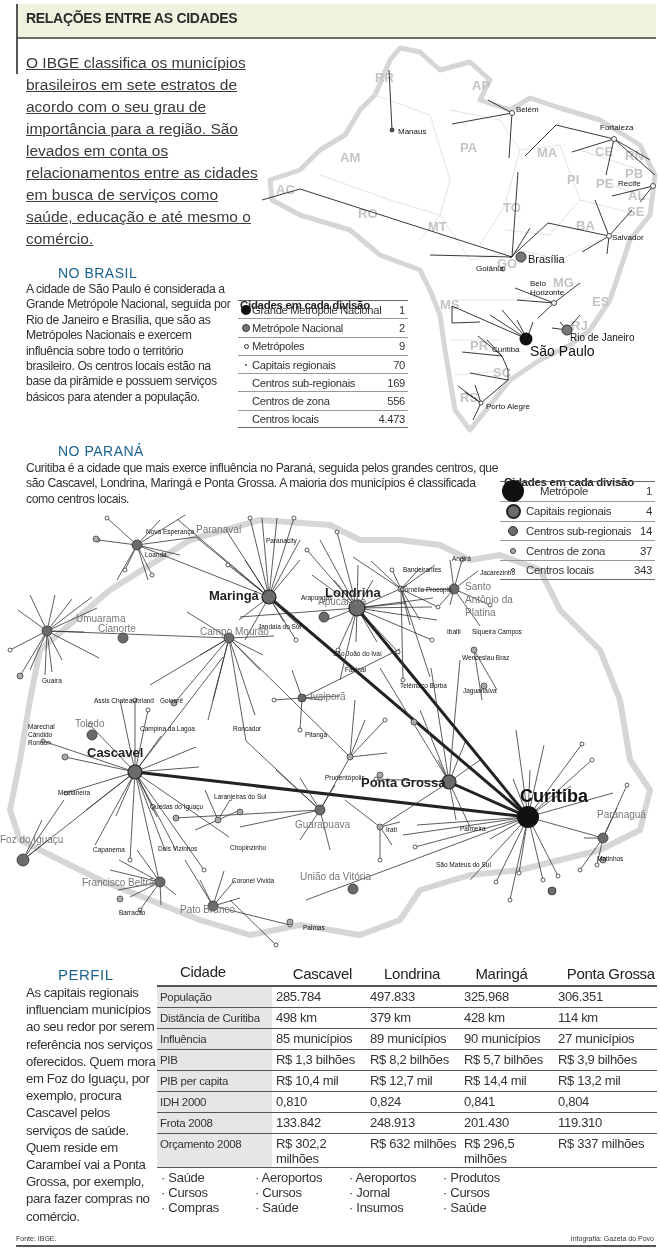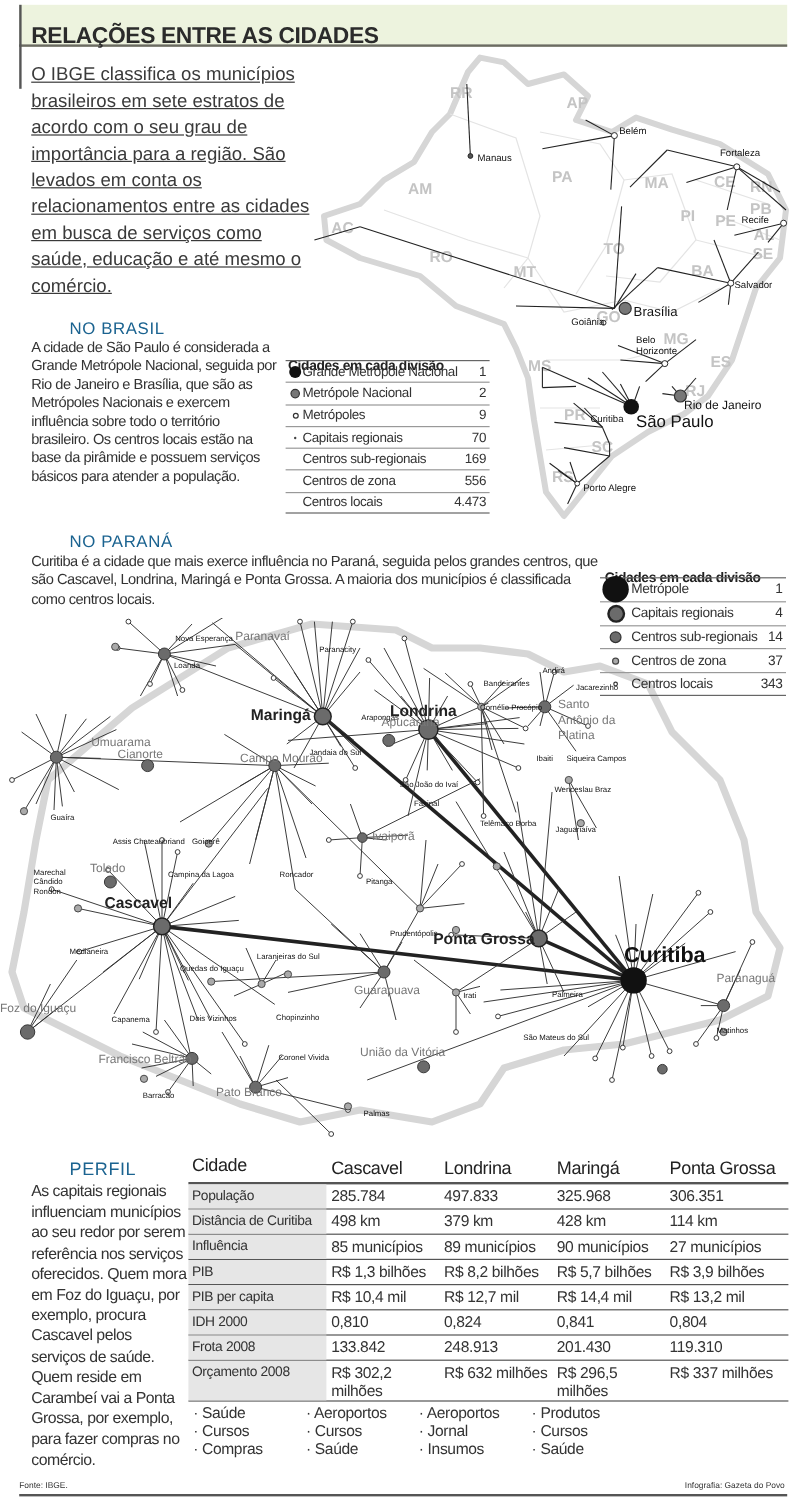--- a/index.html
+++ b/index.html
@@ -1,47 +1,47 @@
 <!DOCTYPE html>
 <html><head>
 <meta charset="utf-8">
 <style>
   * { box-sizing: border-box; margin: 0; padding: 0; }
   body { width: 660px; height: 1255px; background: #fff; position: relative; overflow: hidden;
          font-family: "Liberation Sans", "DejaVu Sans", sans-serif; color: #333; }
   .title-bar { position: absolute; left: 16px; top: 4px; width: 640px; height: 35px;
                background: #edf3de; border-bottom: 2px solid #6b6b62; }
   .title-bar .accent { position: absolute; left: 0; top: 0; width: 2px; height: 70px; background: #555; }
-  .title { position: absolute; left: 26px; top: 20px; font-size: 19px; font-weight: bold; color: #2b2b2b; letter-spacing: -0.3px; }
+  .title { position: absolute; left: 26px; top: 10px; font-size: 14px; font-weight: bold; color: #2b2b2b; letter-spacing: -0.3px; }
   .intro { position: absolute; left: 26px; top: 52px; width: 240px; font-size: 15.5px; line-height: 22px; color: #3a3a3a; text-decoration: underline; }
   .section-h { position: absolute; font-weight: normal; color: #1b6390; font-size: 14px; letter-spacing: 0.5px; margin-left: 32px; }
   .body-txt { position: absolute; font-size: 12.2px; line-height: 15.4px; color: #333; letter-spacing: -0.4px; }
   .tbl-title { position: absolute; font-size: 11.5px; font-weight: bold; color: #222; letter-spacing: -0.3px; margin-top: 14px; }
   .div-table { position: absolute; font-size: 11.2px; letter-spacing: -0.3px; color: #333; }
   .div-table .row { display: flex; align-items: center; height: 18.3px; border-top: 1px solid #999; padding: 0 3px 0 2px; }
   .div-table .row:last-child { border-bottom: 1.5px solid #666; }
   .div-table .row:first-child { border-top: 1.5px solid #666; }
   .div-table .dot-col { width: 12px; display: flex; align-items: center; justify-content: center; flex-shrink: 0; }
   .div-table .lbl { flex: 1; }
   .div-table .val { text-align: right; }
   .dot { border-radius: 50%; display: inline-block; }
   .pr-table { position: absolute; font-size: 11.4px; letter-spacing: -0.3px; color: #333; }
   .pr-table .row { display: flex; align-items: center; height: 19.8px; border-top: 1px solid #999; padding-right: 3px; }
-  .pr-table .row:first-child { border-top: 1.5px solid #666; }
+  .pr-table .row:first-child { border-top: 1.5px solid #666; gap: 14px; }
   .pr-table .row:last-child { border-bottom: 1.5px solid #666; }
   .pr-table .dot-col { width: 26px; display: flex; align-items: center; justify-content: center; }
   .pr-table .lbl { flex: 1; }
   .perfil-txt { position: absolute; left: 26px; top: 984px; width: 130px; font-size: 13.2px; line-height: 17.2px; color: #333; letter-spacing: -0.4px; }
   .profile { position: absolute; left: 157px; top: 963px; width: 500px; font-size: 13px; color: #333; }
   .profile .hdr { display: flex; height: 24px; align-items: flex-end; padding-bottom: 3px; border-bottom: 2px solid #555; font-size: 15px; color: #222; }
   .profile .r { display: flex; border-bottom: 1px solid #555; min-height: 21px; align-items: flex-start; }
   .profile .c0 { width: 115px; background: #e6e6e6; padding: 4px 3px 3px 3px; font-size: 11.5px; align-self: stretch; letter-spacing: -0.3px; }
   .profile .c { width: 94px; padding: 2px 2px 1px 4px; letter-spacing: -0.3px; line-height: 15px; }
   .profile .c.last { width: 97px; }
-  .profile .hdr .c0 { background: transparent; font-size: 15px; padding: 0 3px; }
+  .profile .hdr .c0 { background: transparent; font-size: 15px; padding: 0 3px; margin-left: 20px; }
   .profile .hdr .c { font-size: 15px; }
   .foot-l { position: absolute; left: 16px; top: 1235px; font-size: 7px; color: #333; }
   .foot-r { position: absolute; right: 6px; top: 1235px; font-size: 7px; color: #333; }
   .foot-line { position: absolute; left: 16px; top: 1245px; width: 640px; height: 2px; background: #555; }
   svg text { font-family: "Liberation Sans", sans-serif; }
 </style>
 </head>
 <body>
 
 <div class="title-bar">

